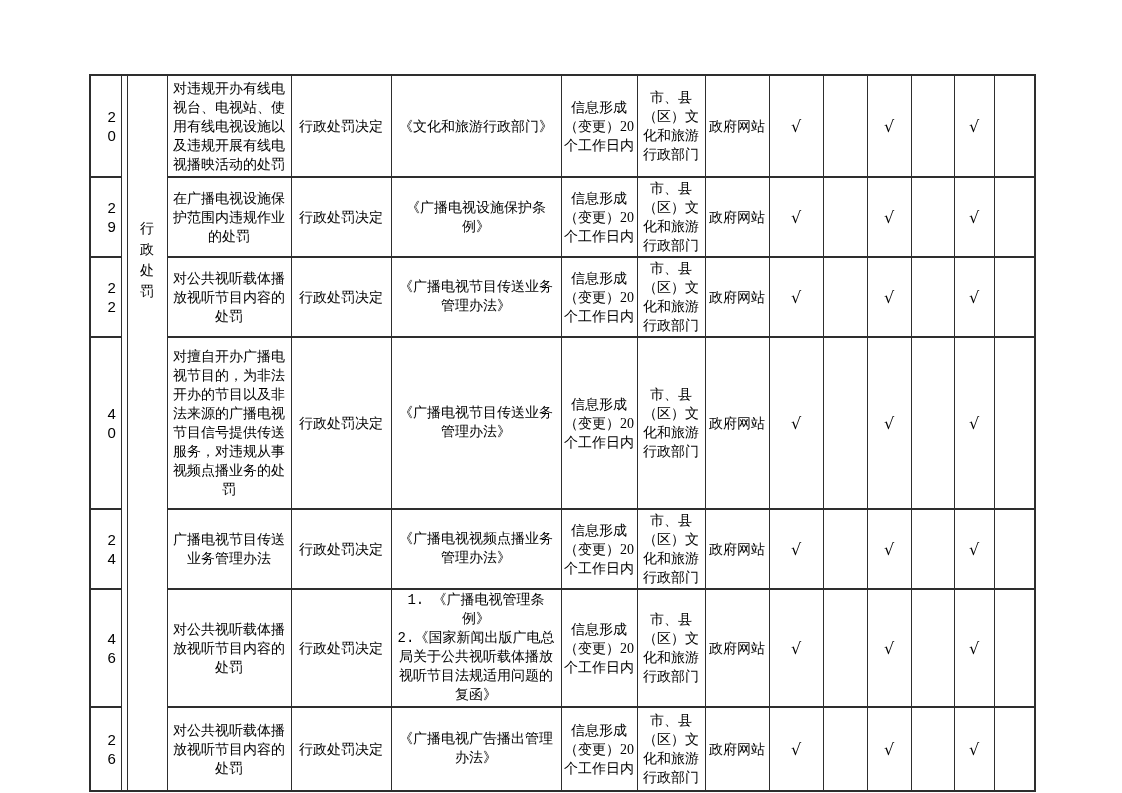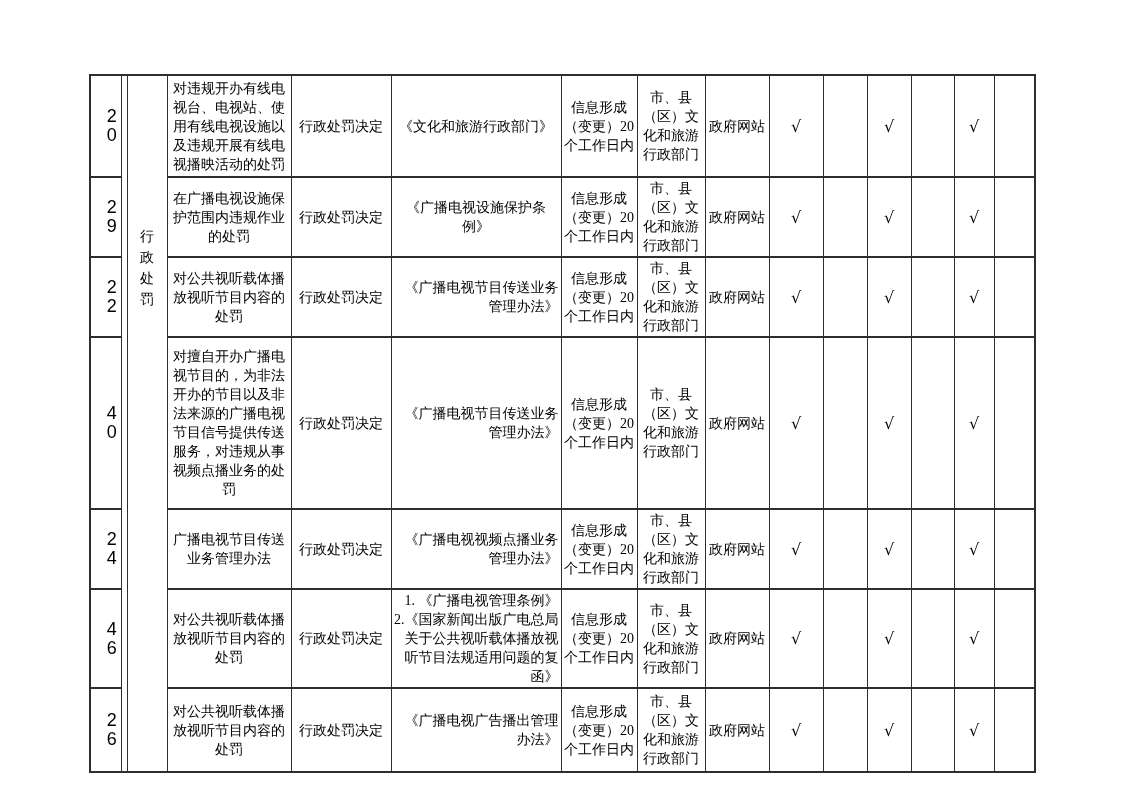--- a/index.html
+++ b/index.html
@@ -38,34 +38,34 @@
   }
   tr.r0 { height: 102px; }
   tr.r1 { height: 79px; }
   tr.r2 { height: 79px; }
   tr.r3 { height: 172px; }
   tr.r4 { height: 73px; }
   tr.r5 { height: 86px; }
   tr.r6 { height: 84px; }
   td.seq {
     font-family: "Liberation Sans", "DejaVu Sans", sans-serif;
-    font-size: 18px;
+    font-size: 15px;
     padding-left: 14px;
   }
   td.gap { padding: 0; }
-  td.cat { vertical-align: top; padding: 12px; }
+  td.cat { vertical-align: top; padding: 4px; }
   .vtext {
     width: 15px;
     margin: 138px auto 0 auto;
     text-align: center;
     font-size: 14px;
     line-height: 21px;
     word-break: break-all;
   }
-  td.basis.left { text-align: right; white-space: pre-line; }
+  td.basis.left { text-align: center; white-space: pre-line; font-family: Liberation Mono, monospace; }
   td.check {
     font-family: "DejaVu Sans", "Liberation Sans", sans-serif;
     font-size: 16px;
   }
 </style>
 </head>
 <body>
 
 <div class="page">
   <table class="doc">

